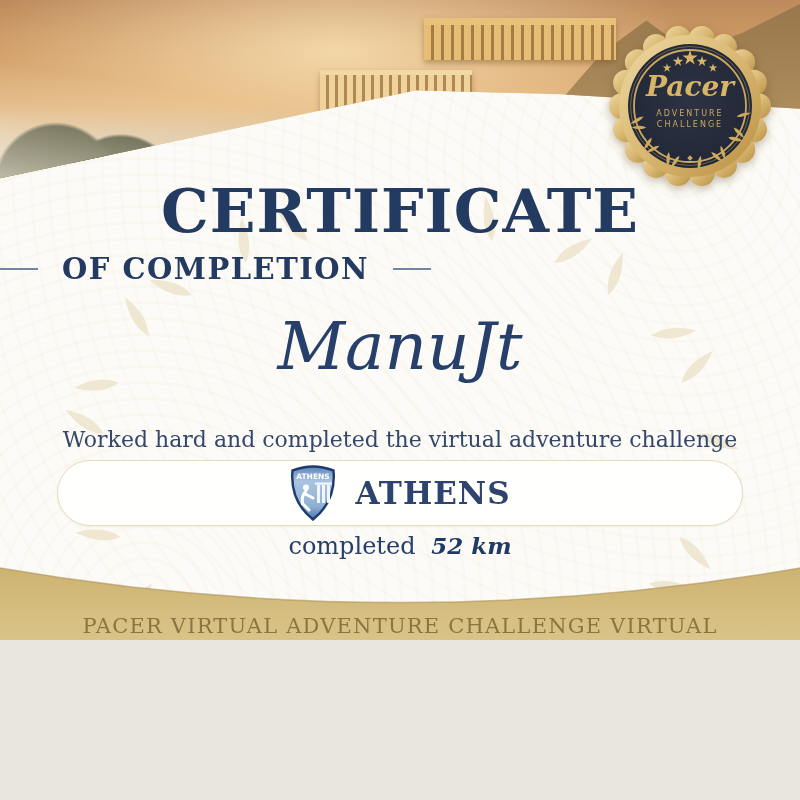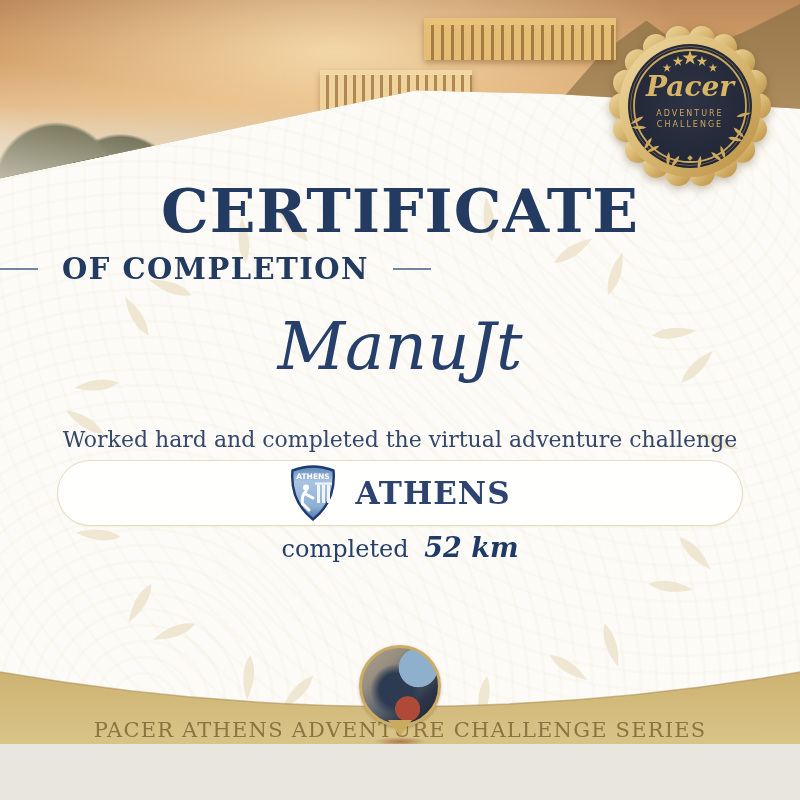--- a/index.html
+++ b/index.html
@@ -1,17 +1,17 @@
 <!DOCTYPE html>
 <html><head>
 <meta charset="utf-8">
 <style>
   html,body{margin:0;padding:0;background:#e9e6df;}
   .stage{
-    position:relative;width:800px;height:744px;margin:0 auto;overflow:hidden;
+    position:relative;width:800px;height:640px;margin:0 auto;overflow:hidden;
     background-color:#fcfbf7;
     background-image:
       repeating-radial-gradient(circle at 18% 95%, rgba(214,193,145,.06) 0 3px, rgba(0,0,0,0) 3px 16px),
       repeating-radial-gradient(circle at 85% 25%, rgba(214,193,145,.05) 0 3px, rgba(0,0,0,0) 3px 18px);
     font-family:"DejaVu Serif","Liberation Serif",serif;
   }
   
   .header-photo{
     position:absolute;top:0;left:0;width:800px;height:205px;z-index:2;
     clip-path:polygon(0 0,100% 0,100% 53%,70% 46%,52% 44%,0 87%);
@@ -53,21 +53,21 @@
   .cert-sub{position:absolute;top:252px;width:100%;display:flex;align-items:center;justify-content:flex-start;gap:24px;}
   .cert-sub .txt{font-size:29px;font-weight:700;color:#233a61;letter-spacing:1.5px;}
   .dash{width:38px;height:2px;background:#7386a0;}
   .recipient{position:absolute;top:308px;width:100%;font-size:66px;font-style:italic;color:#27406b;font-family:"DejaVu Serif",serif;text-align:center;}
   .desc{position:absolute;top:427px;width:100%;font-size:22px;color:#34476b;}
   .pill{position:absolute;left:57px;top:460px;width:684px;height:64px;border:1.5px solid #e7dcc0;
     border-radius:33px;background:#fffffd;box-shadow:0 1px 2px rgba(180,160,110,.12);
     display:flex;align-items:center;justify-content:center;gap:18px;text-align:center;}
   .pill .challenge-name{font-size:31px;font-weight:700;color:#2e4370;letter-spacing:1px;}
   .completed-line{position:absolute;top:532px;width:100%;font-size:24px;color:#27406b;}
-  .completed-line b{font-size:27px;font-style:italic;color:#1f3a66;}
+  .completed-line b{font-size:23px;font-style:italic;color:#1f3a66;}
   .date-line{position:absolute;top:565px;width:100%;font-size:24px;color:#27406b;}
   .date-line b{font-size:27px;font-style:italic;color:#1f3a66;}
   .sp{display:inline-block;width:8px;}
   
   .avatar-pin{position:absolute;left:50%;top:645px;transform:translateX(-50%);z-index:4;text-align:center;}
   .avatar-circle{width:82px;height:82px;border-radius:50%;border:3px solid #ccad63;box-sizing:border-box;
     box-shadow:0 1px 3px rgba(0,0,0,.25);
     background:
       radial-gradient(circle at 74% 26%, #8fb0cc 0 24%, rgba(0,0,0,0) 25%),
       radial-gradient(circle at 60% 80%, #b04a38 0 16%, rgba(0,0,0,0) 17%),
@@ -243,15 +243,15 @@
   <svg class="band" width="800" height="75" viewBox="0 0 800 75">
     <defs>
       <linearGradient id="bandGrad" x1="0" y1="0" x2="0" y2="1">
         <stop offset="0" stop-color="#cdb372"></stop>
           <stop offset="1" stop-color="#d9c488"></stop>
       </linearGradient>
     </defs>
     <path d="M0,3 Q400,72 800,3 L800,75 L0,75 Z" fill="url(#bandGrad)"></path>
     <path d="M0,3 Q400,72 800,3" fill="none" stroke="rgba(168,140,80,.55)" stroke-width="1.5"></path>
   </svg>
-  <div class="footer-title">PACER ATHENS ADVENTURE CHALLENGE SERIES</div>
+  <div class="footer-title">PACER VIRTUAL ADVENTURE CHALLENGE VIRTUAL</div>
 
 </div>
 
 </body></html>

